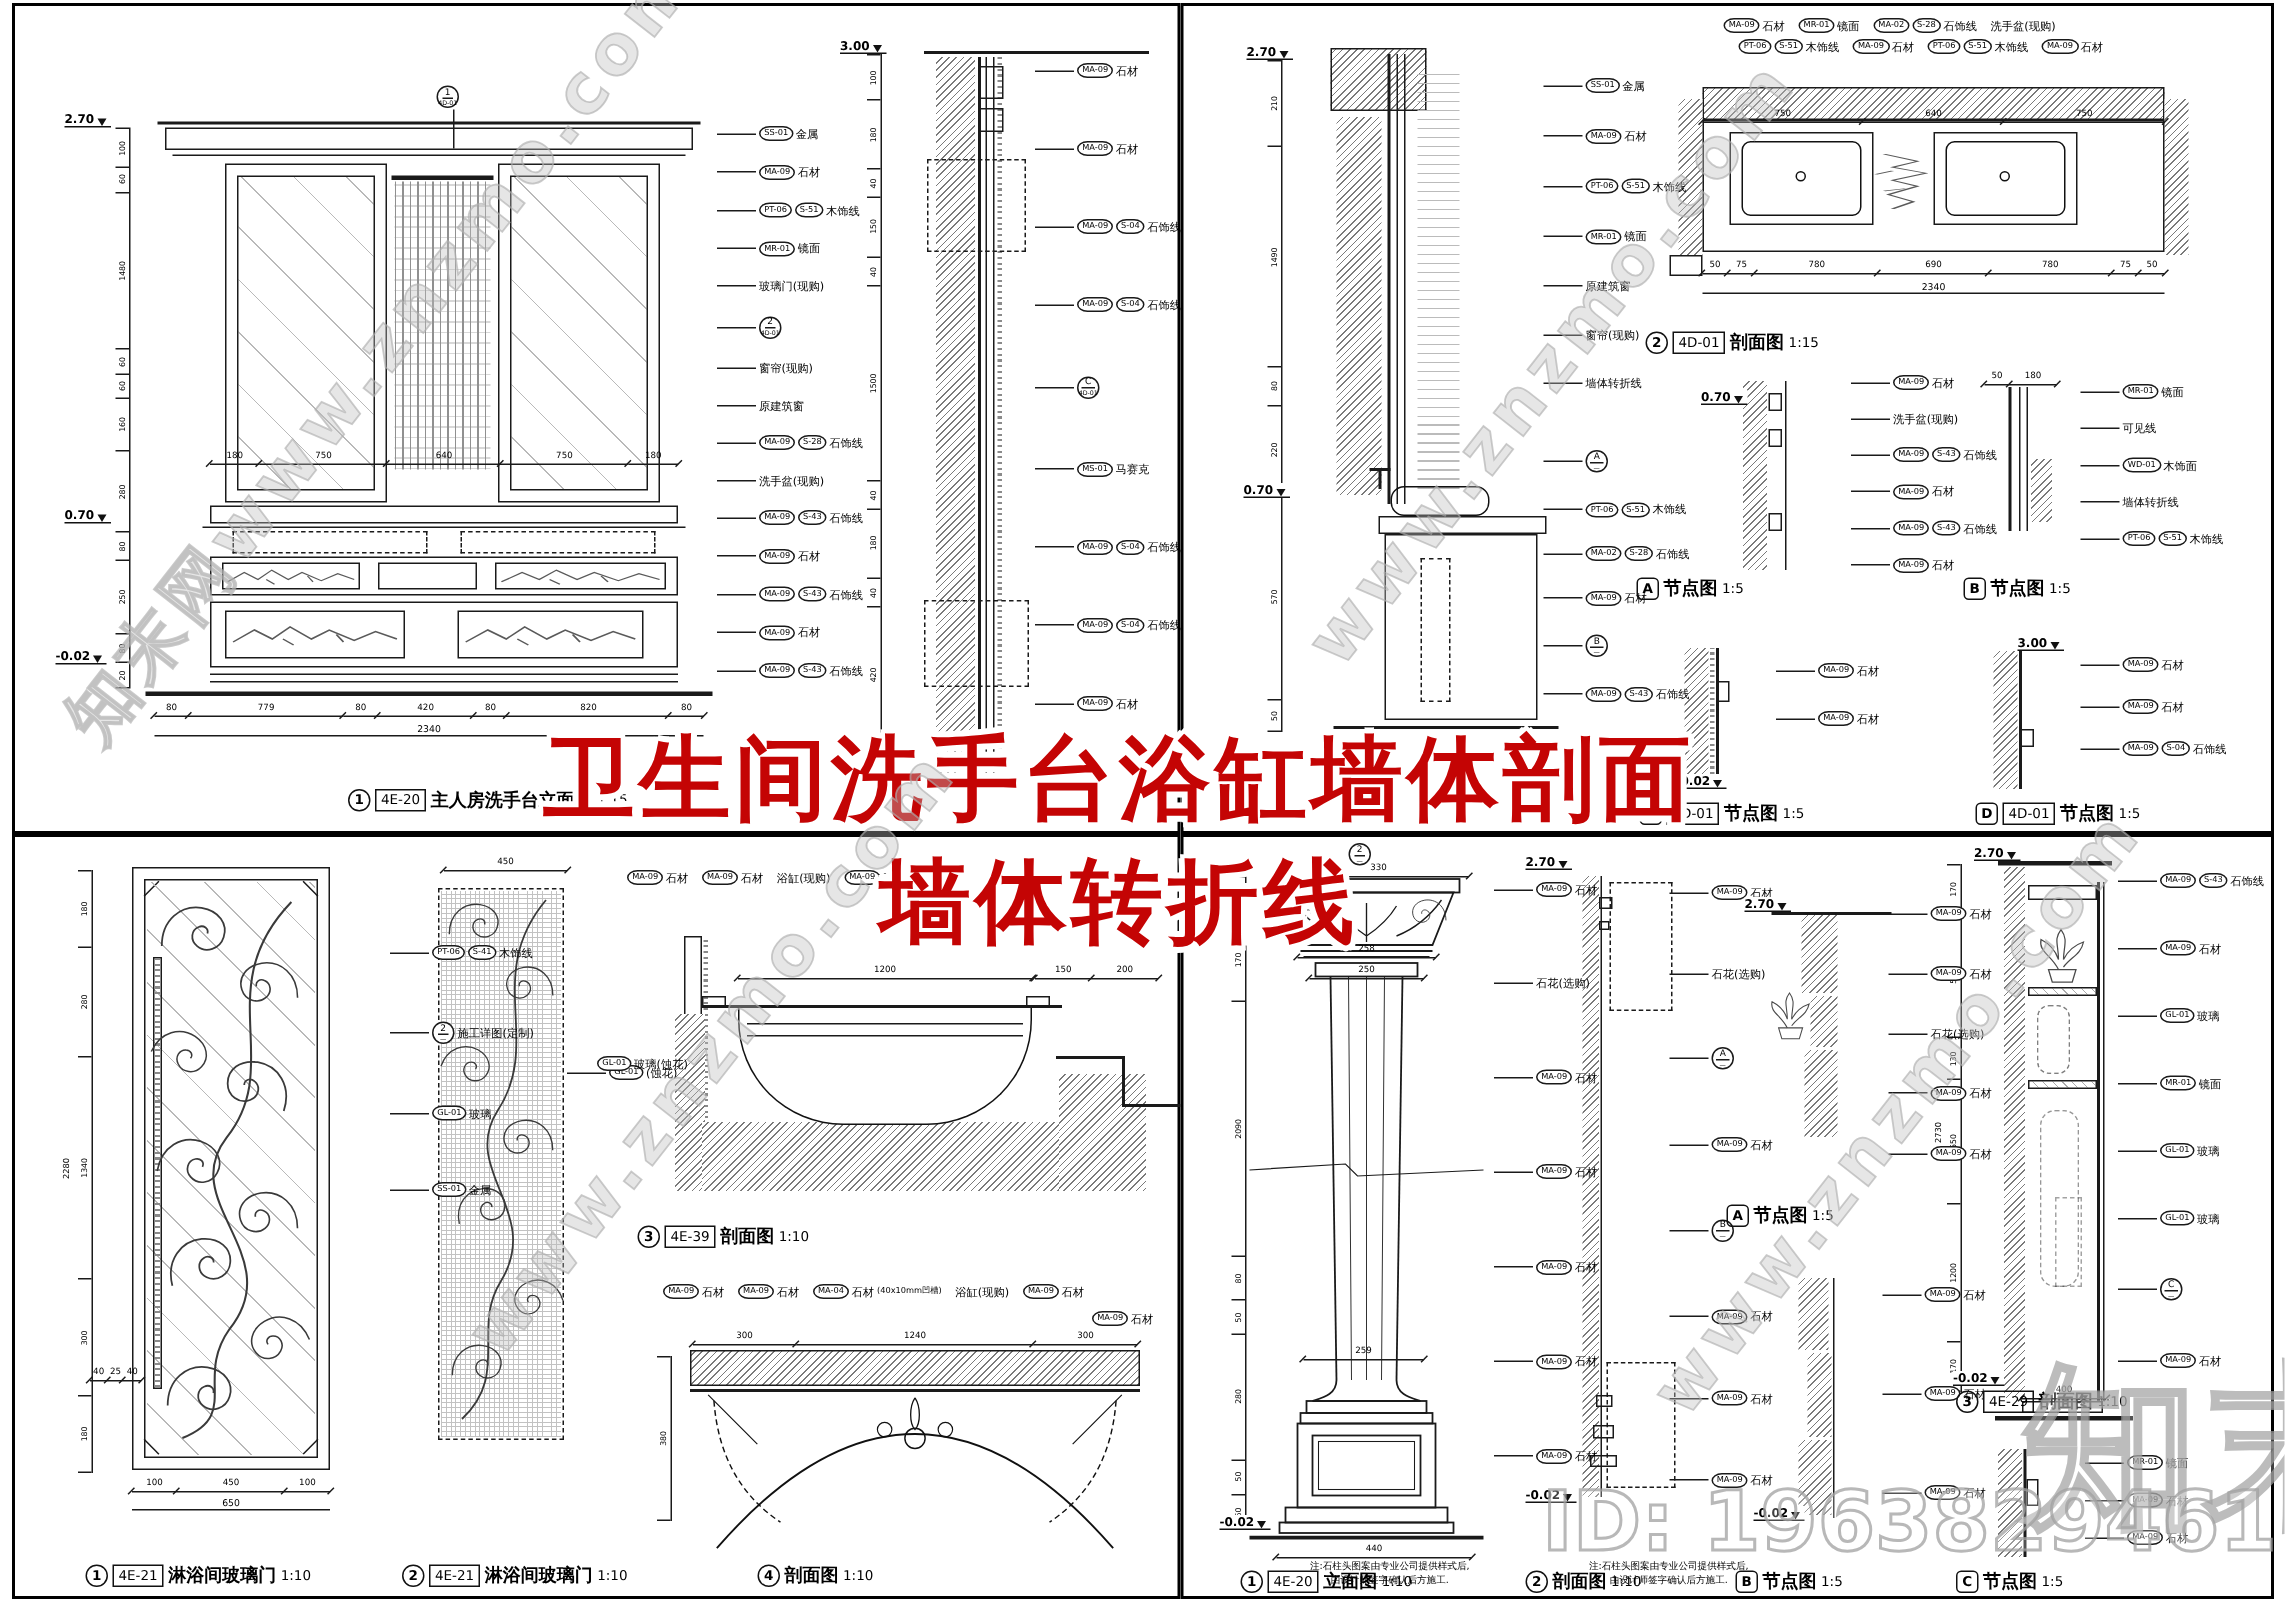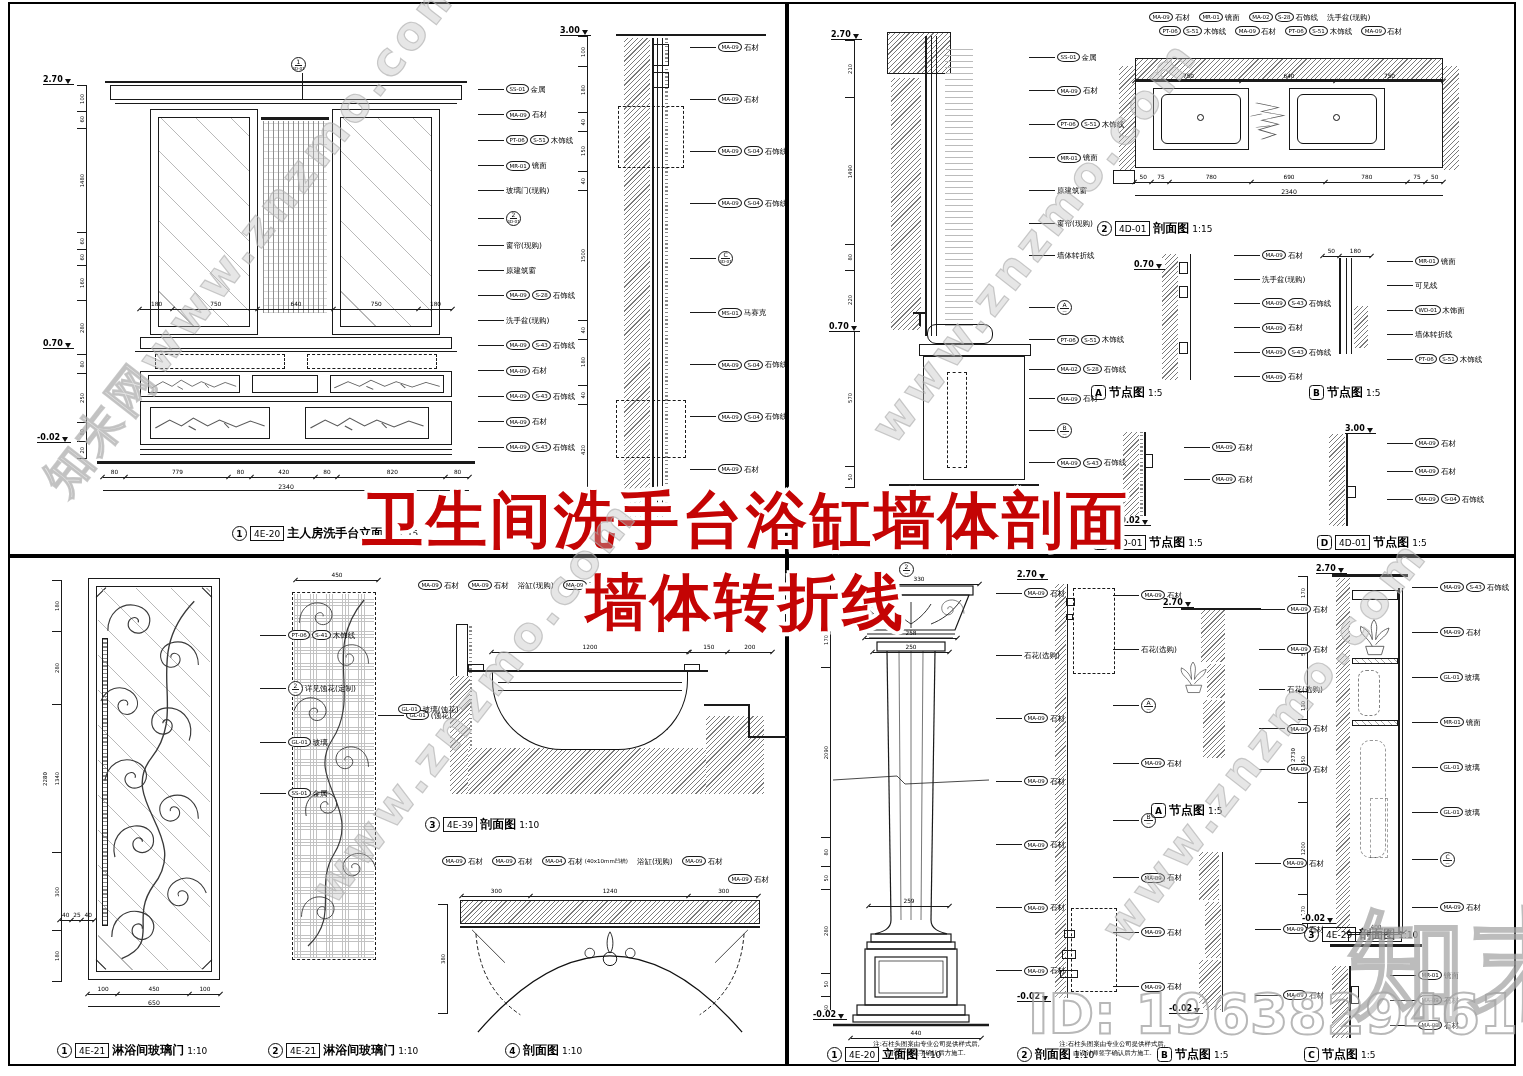--- a/index.html
+++ b/index.html
@@ -790,21 +790,21 @@
           <span class="chip">PT-06</span>
           <span class="chip">S-41</span>
           <span class="cotext">木饰线</span>
         </div>
         <div class="co">
           <span class="lead"></span>
           <span class="refc">
             <b>2</b>
             <i>—</i>
           </span>
-          <span class="cotext">详见蚀花(定制)</span>
+          <span class="cotext">施工详图(定制)</span>
         </div>
         <div class="co">
           <span class="lead"></span>
           <span class="chip">GL-01</span>
           <span class="cotext">玻璃</span>
         </div>
         <div class="co">
           <span class="lead"></span>
           <span class="chip">SS-01</span>
           <span class="cotext">金属</span>

